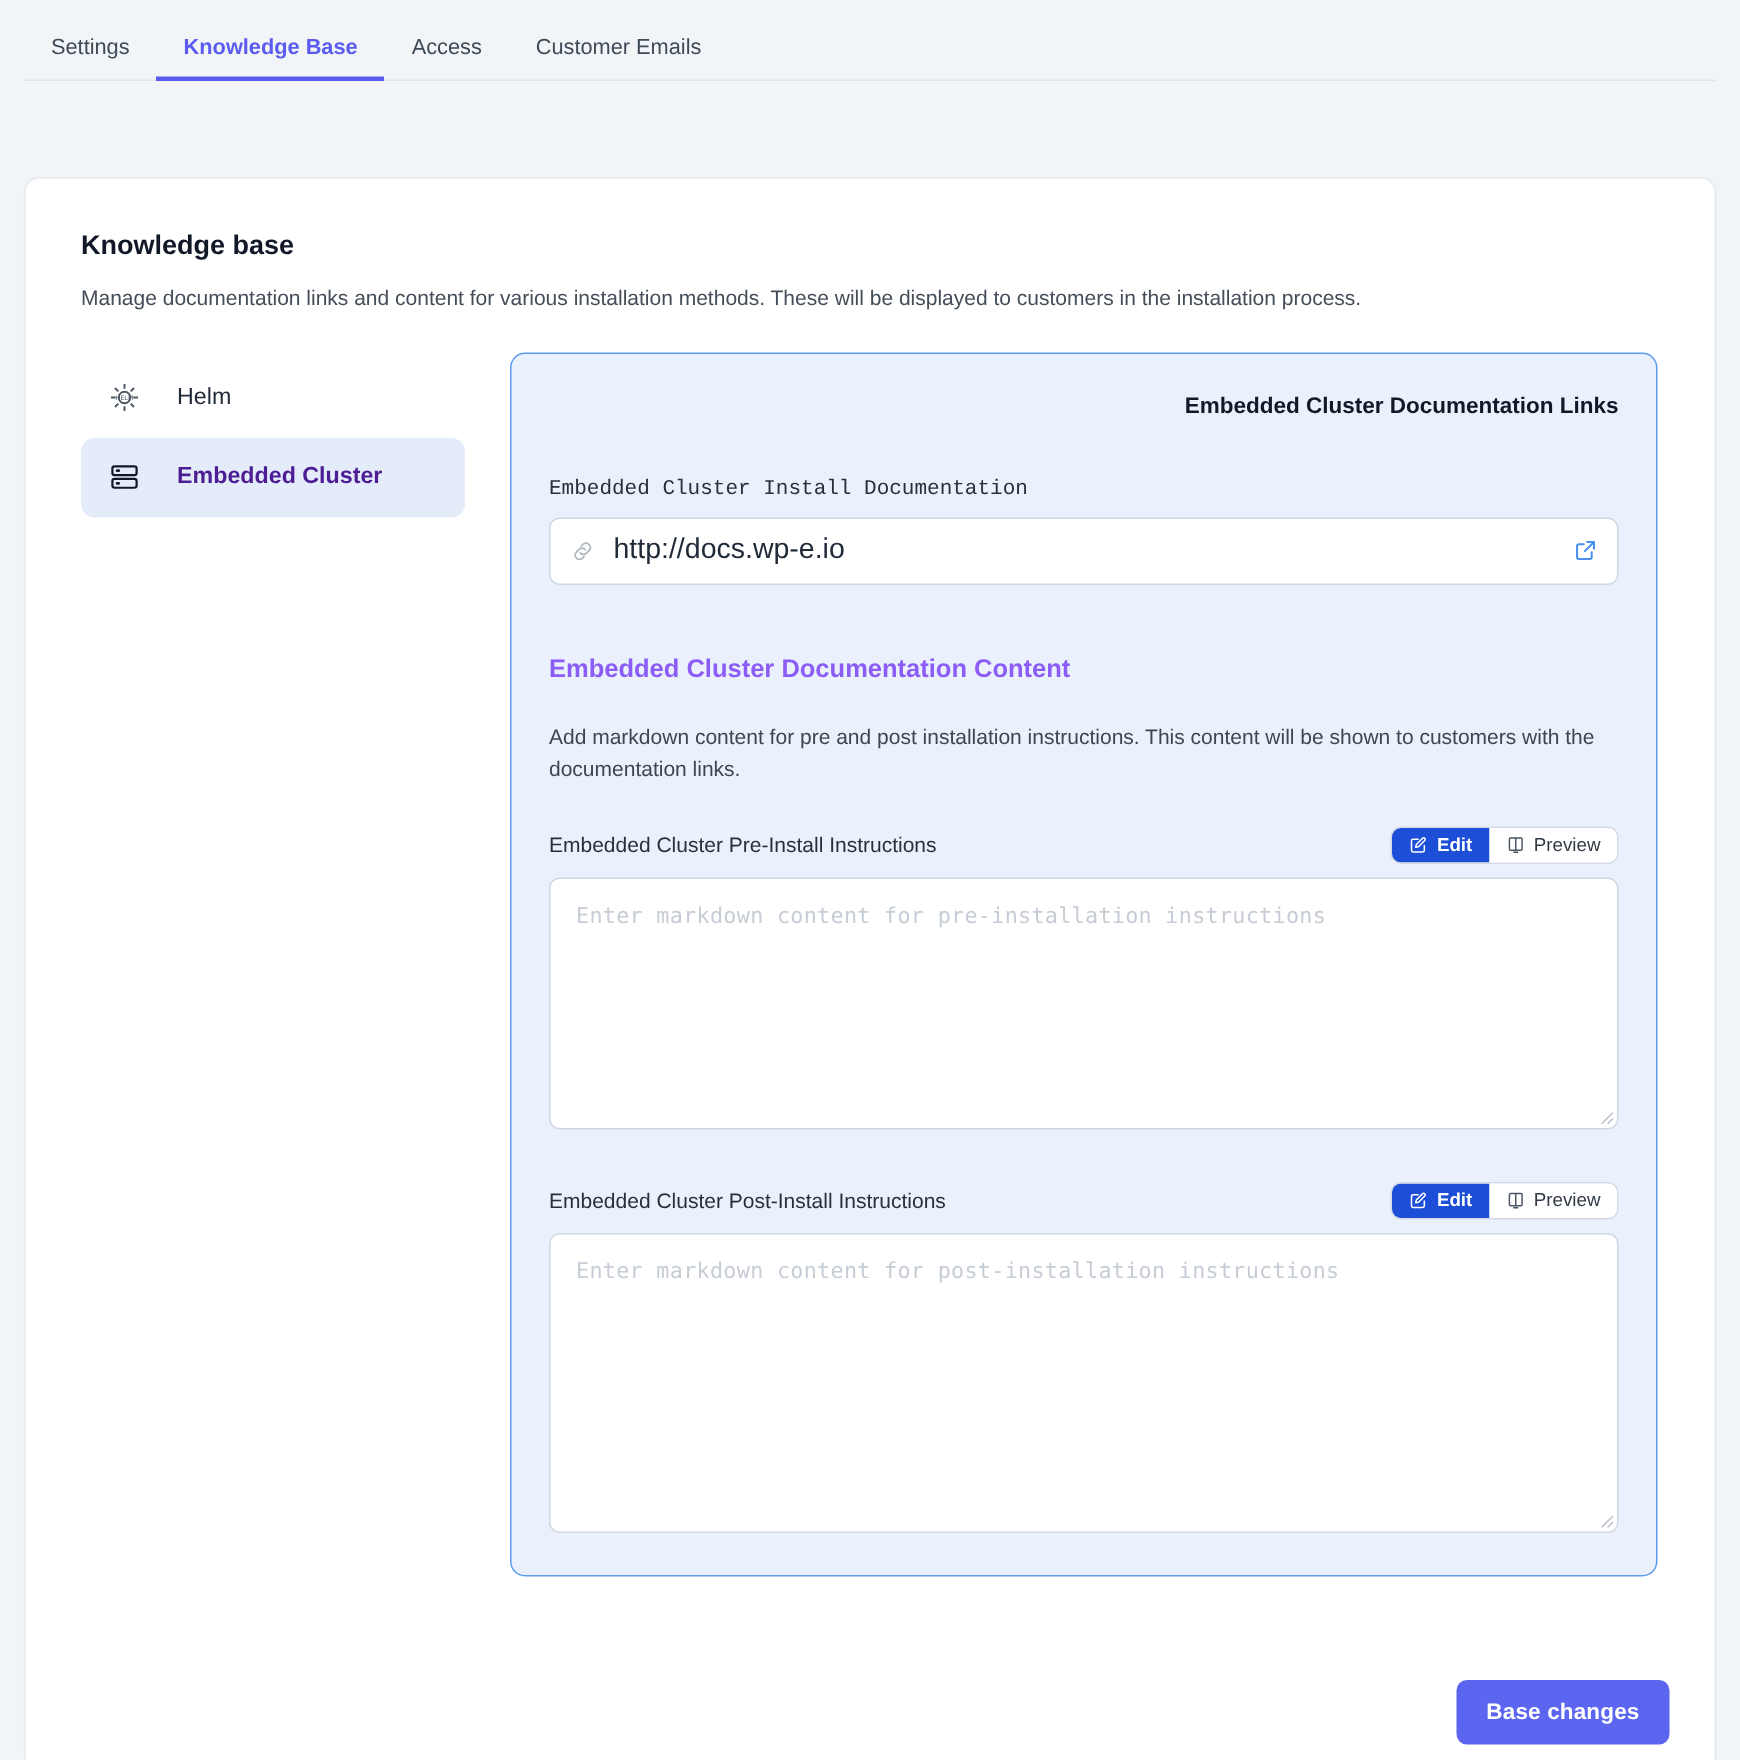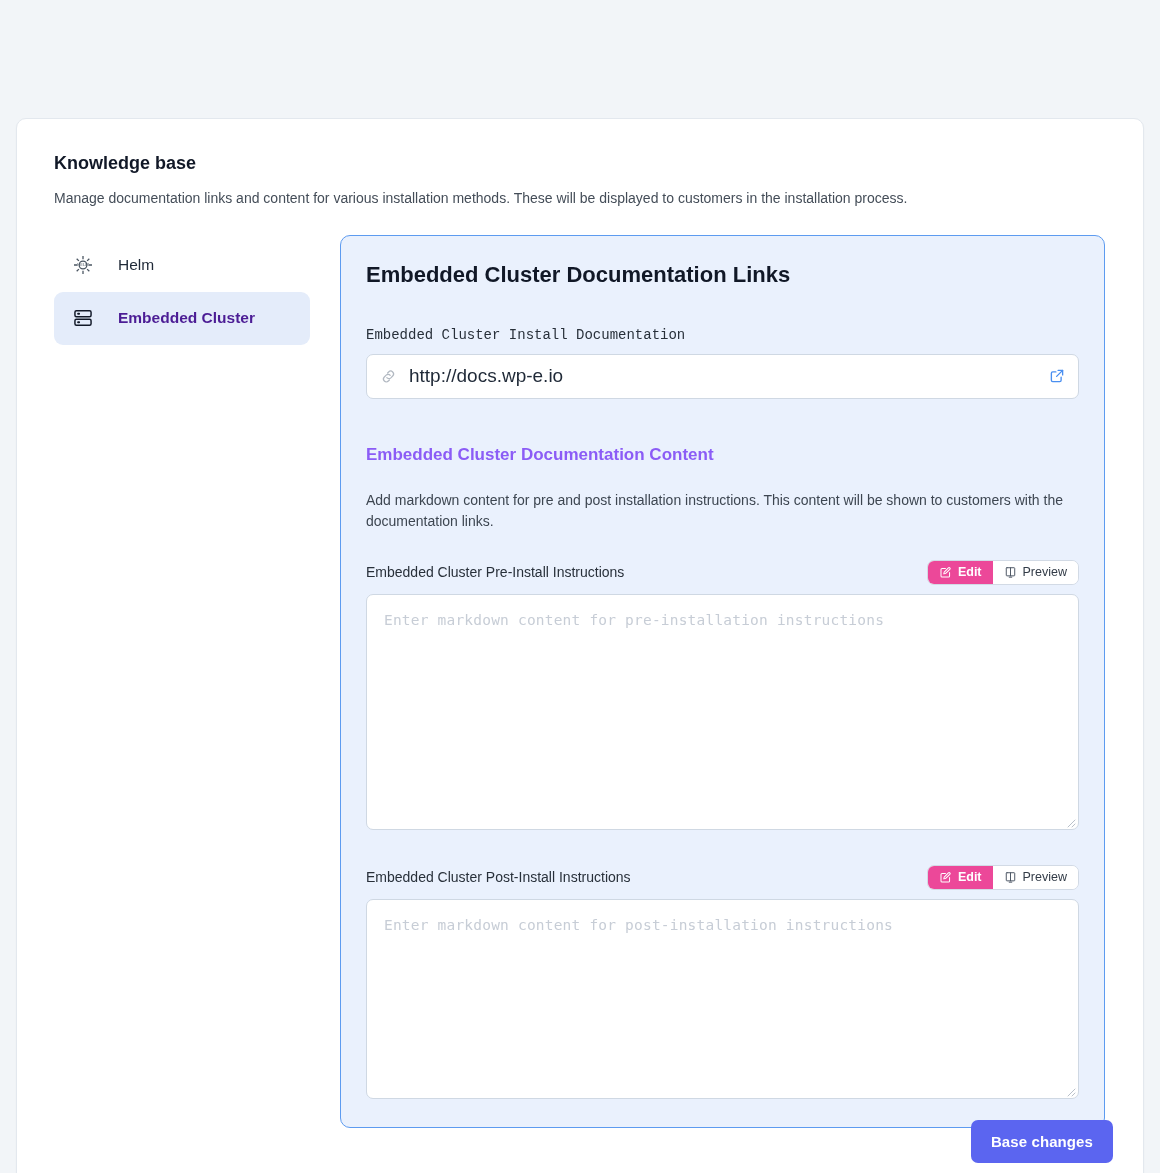--- a/index.html
+++ b/index.html
@@ -55,21 +55,21 @@
   .side-item.selected { background: #e4ecfa; font-weight: bold; color: #4c1d95; align-items: center; }
   .side-ico { width: 22px; height: 22px; display: block; flex: 0 0 22px; }
 
   
   .panel {
     flex: 1; margin-left: 30px; margin-right: 14px;
     background: #eaf1fd; border: 1px solid #5d9bf0; border-radius: 10px;
     padding: 26px 25px 28px 25px;
   }
   .panel-h {
-    font-size: 22px; font-weight: bold; color: #111827; margin: 0 0 0 0;
+    font-size: 15px; font-weight: bold; color: #111827; margin: 0 0 0 0; text-align: right;
   }
   .field-label {
     font-size: 14px; color: #28303a; margin: 39px 0 11px 0; font-family: Liberation Mono, monospace;
   }
   .url-wrap {
     position: relative; background: #fff; border: 1px solid #cfd8e3;
     border-radius: 7px; height: 45px; display: flex; align-items: center;
     padding: 0 12px 0 13px;
   }
   .url-ico { width: 17px; height: 17px; flex: 0 0 17px; opacity: .75; }
@@ -91,26 +91,26 @@
   .md-label { font-size: 14px; color: #28303a; }
   .toggle {
     display: flex; background: #fff; border: 1px solid #d2dae5;
     border-radius: 7px; overflow: hidden; height: 25px;
   }
   .tg-btn {
     display: flex; align-items: center; gap: 6px; padding: 0 11px;
     font-size: 12.5px; color: #323b47; cursor: pointer; background: #fff;
     border: none; height: 100%; font-family: inherit;
   }
-  .tg-btn.on { background: #ec4899; color: #fff; font-weight: bold; }
+  .tg-btn.on { background: #1d4ed8; color: #fff; font-weight: bold; }
   .tg-ico { width: 13px; height: 13px; flex: 0 0 13px; }
 
   .md-area {
     position: relative; background: #fff; border: 1px solid #cfd8e3;
-    border-radius: 7px; height: 236px; overflow: hidden;
+    border-radius: 7px; height: 168px; overflow: hidden;
   }
   .md-area.tall { height: 200px; }
   .md-ph {
     position: absolute; left: 17px; top: 17px; right: 16px;
     font-family: "DejaVu Sans Mono", "Liberation Mono", monospace;
     font-size: 14.5px; color: #c7cdd6; letter-spacing: 0.2px; white-space: pre;
   }
   .resize {
     position: absolute; right: 2px; bottom: 2px; width: 13px; height: 13px;
     cursor: nwse-resize;
@@ -127,20 +127,26 @@
     font-size: 15px; font-weight: bold; padding: 13px 20px; cursor: pointer;
     font-family: inherit; letter-spacing: .1px;
   }
 </style>
 </head>
 <body>
 
 <div class="app">
 
   <div class="header">
+    <div class="tabbar">
+      <div class="tab">Settings</div>
+      <div class="tab active">Knowledge Base</div>
+      <div class="tab">Access</div>
+      <div class="tab">Customer Emails</div>
+    </div>
   </div>
 
   <div class="card">
     <div class="card-inner">
 
       <div class="section-title">Knowledge base</div>
       <div class="section-sub">Manage documentation links and content for various installation methods. These will be displayed to customers in the installation process.</div>
 
       <div class="body-row">
 

